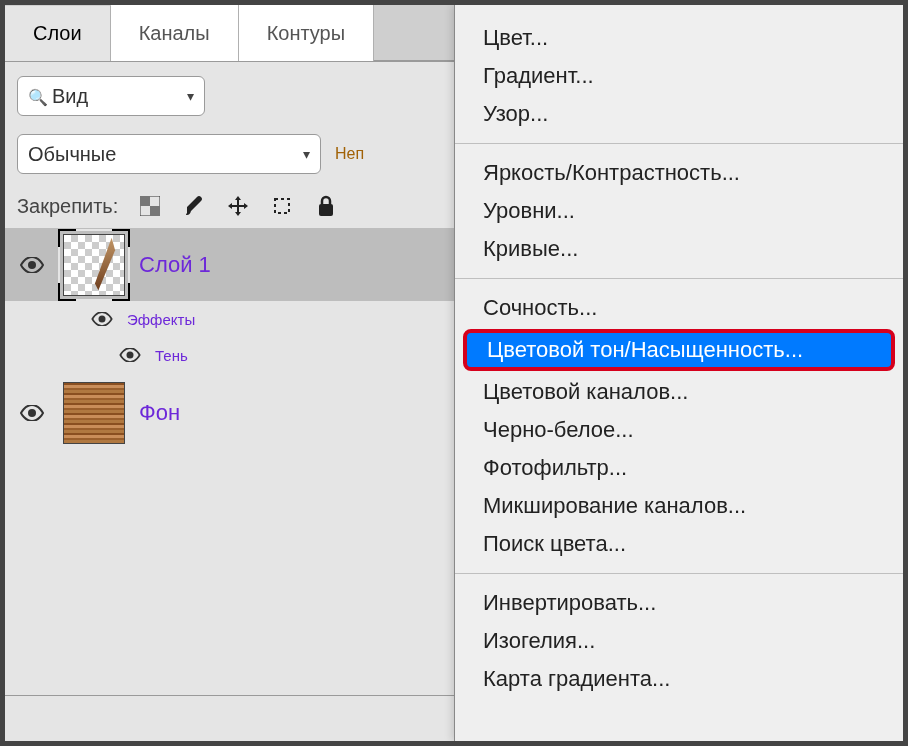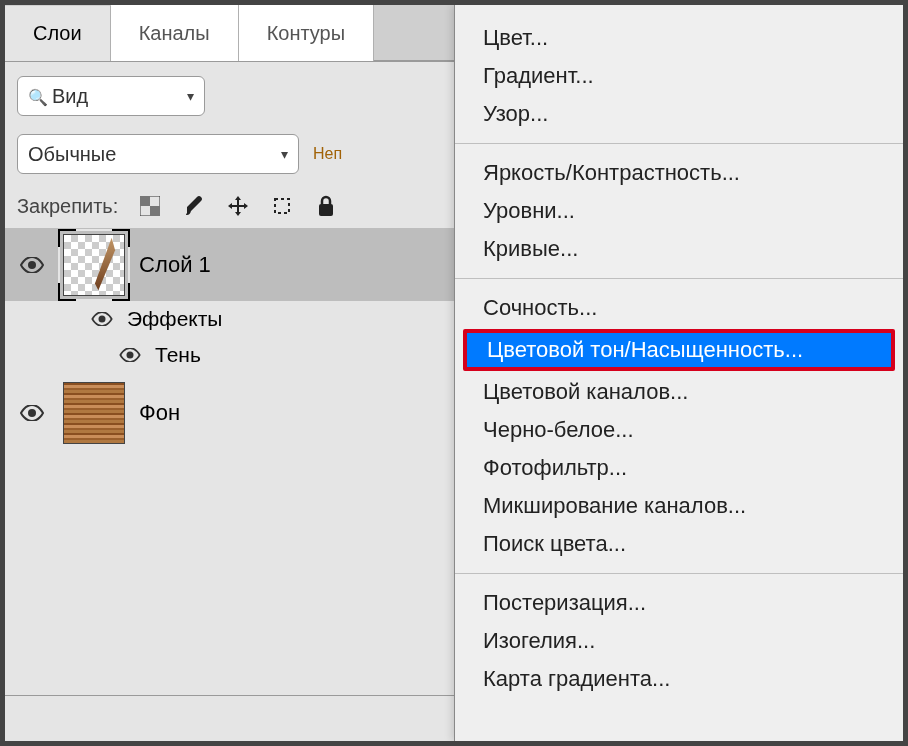--- a/index.html
+++ b/index.html
@@ -20,21 +20,21 @@
 
   
   .row { display: flex; align-items: center; padding: 14px 12px; gap: 14px;}
   .select {
     border: 1px solid #9a9a9a; border-radius: 6px; background: #fff;
     height: 40px; display: flex; align-items: center;
     padding: 0 10px; font-size: 20px; color:#333;
     justify-content: space-between; cursor: pointer;
   }
   .select.sm { width: 188px; }
-  .select.lg { width: 282px; }
+  .select.lg { width: 304px; }
   .select .caret { font-size: 14px; color:#444; }
   .mag::before{ content:"🔍"; font-size:16px; margin-right:4px; display:inline-block;}
   .spacer { flex:1; }
   .icon-btn { width:30px; height:30px; display:flex; align-items:center; justify-content:center; color:#333; cursor:pointer;}
 
   .label { font-size:16px; color:#a16207; }
 
   
   .lockrow { display:flex; align-items:center; gap:20px; padding: 6px 12px 10px; font-size:20px; color:#444; border-bottom:1px solid #bdbdbd;}
   .lockicon{ width:24px; height:24px; display:flex; align-items:center; justify-content:center; color:#222; cursor:pointer;}
@@ -50,24 +50,24 @@
   }
   .thumb.selected-frame::after{
     content:""; position:absolute; inset:-6px;
     background:
       linear-gradient(#e5e5e5,#e5e5e5) top/50% 2px no-repeat,
       linear-gradient(#e5e5e5,#e5e5e5) bottom/50% 2px no-repeat,
       linear-gradient(#e5e5e5,#e5e5e5) left/2px 50% no-repeat,
       linear-gradient(#e5e5e5,#e5e5e5) right/2px 50% no-repeat;
     background-position: center top, center bottom, left center, right center;
   }
-  .layer-name { font-size:22px; color:#000000; }
+  .layer-name { font-size:22px; color:#6d28d9; }
   .sub { height:36px; padding-left: 84px; display:flex; align-items:center; gap:12px;}
   .sub .eye{ width:26px; }
-  .sub .layer-name{ font-size:21px; }
+  .sub .layer-name{ font-size:15px; }
 
   .thumb.checker {
     background-image:
       linear-gradient(45deg,#ccc 25%,transparent 25%,transparent 75%,#ccc 75%),
       linear-gradient(45deg,#ccc 25%,transparent 25%,transparent 75%,#ccc 75%);
     background-size: 14px 14px;
     background-position: 0 0, 7px 7px;
     background-color:#fff;
   }
   .thumb.checker .fig{
@@ -86,21 +86,21 @@
   .bottombar .mask{ width:26px; height:20px; background:#333; border-radius:3px; position:relative; cursor:pointer;}
   .bottombar .mask::after{ content:""; position:absolute; inset:4px; border-radius:50%; background:#e5e5e5; left:6px; right:6px;}
 
   
   .menu {
     position:absolute; top:0; right:0; width:449px; height:100%;
     background:#efefef; border-left:1px solid #888; box-shadow:-2px 0 8px rgba(0,0,0,0.15);
     padding-top:14px; overflow-y:auto;
   }
   .menu-item{ font-size:22px; color:#222; padding: 6px 28px; cursor:pointer; white-space:nowrap;}
-  .menu-item.highlight{ background:#007aff; color:#fff; border:4px solid #d6001c; border-radius:2px; margin: 2px 8px; padding: 4px 20px;}
+  .menu-item.highlight{ background:#007aff; color:#fff; border:4px solid #d6001c; border-radius:8px; margin: 2px 8px; padding: 4px 20px;}
   .menu-sep{ height:1px; background:#bfbfbf; margin: 10px 0;}
 
   svg{ display:block; }
 </style>
 </head>
 <body>
 
 <div class="tabs">
   <div class="tab first active">Слои</div>
   <div class="tab">Каналы</div>
@@ -232,17 +232,17 @@
   <div class="menu-item">Кривые...</div>
   <div class="menu-sep"></div>
   <div class="menu-item">Сочность...</div>
   <div class="menu-item highlight">Цветовой тон/Насыщенность...</div>
   <div class="menu-item">Цветовой каналов...</div>
   <div class="menu-item">Черно-белое...</div>
   <div class="menu-item">Фотофильтр...</div>
   <div class="menu-item">Микширование каналов...</div>
   <div class="menu-item">Поиск цвета...</div>
   <div class="menu-sep"></div>
-  <div class="menu-item">Постеризация...</div>
+  <div class="menu-item">Инвертировать...</div>
   <div class="menu-item">Изогелия...</div>
   <div class="menu-item">Карта градиента...</div>
 
 </div>
 
 </body></html>

